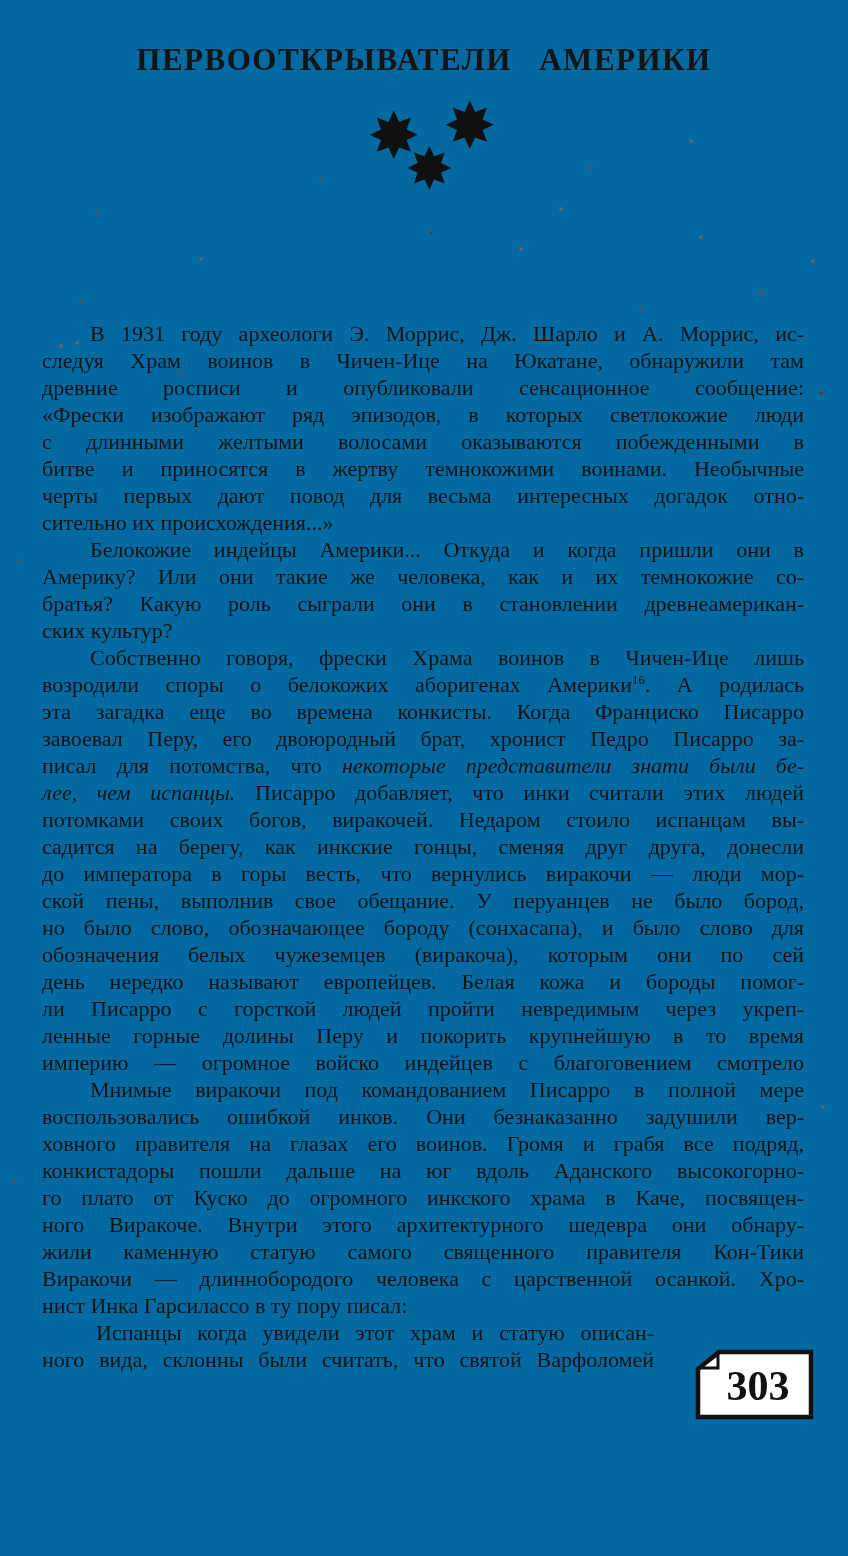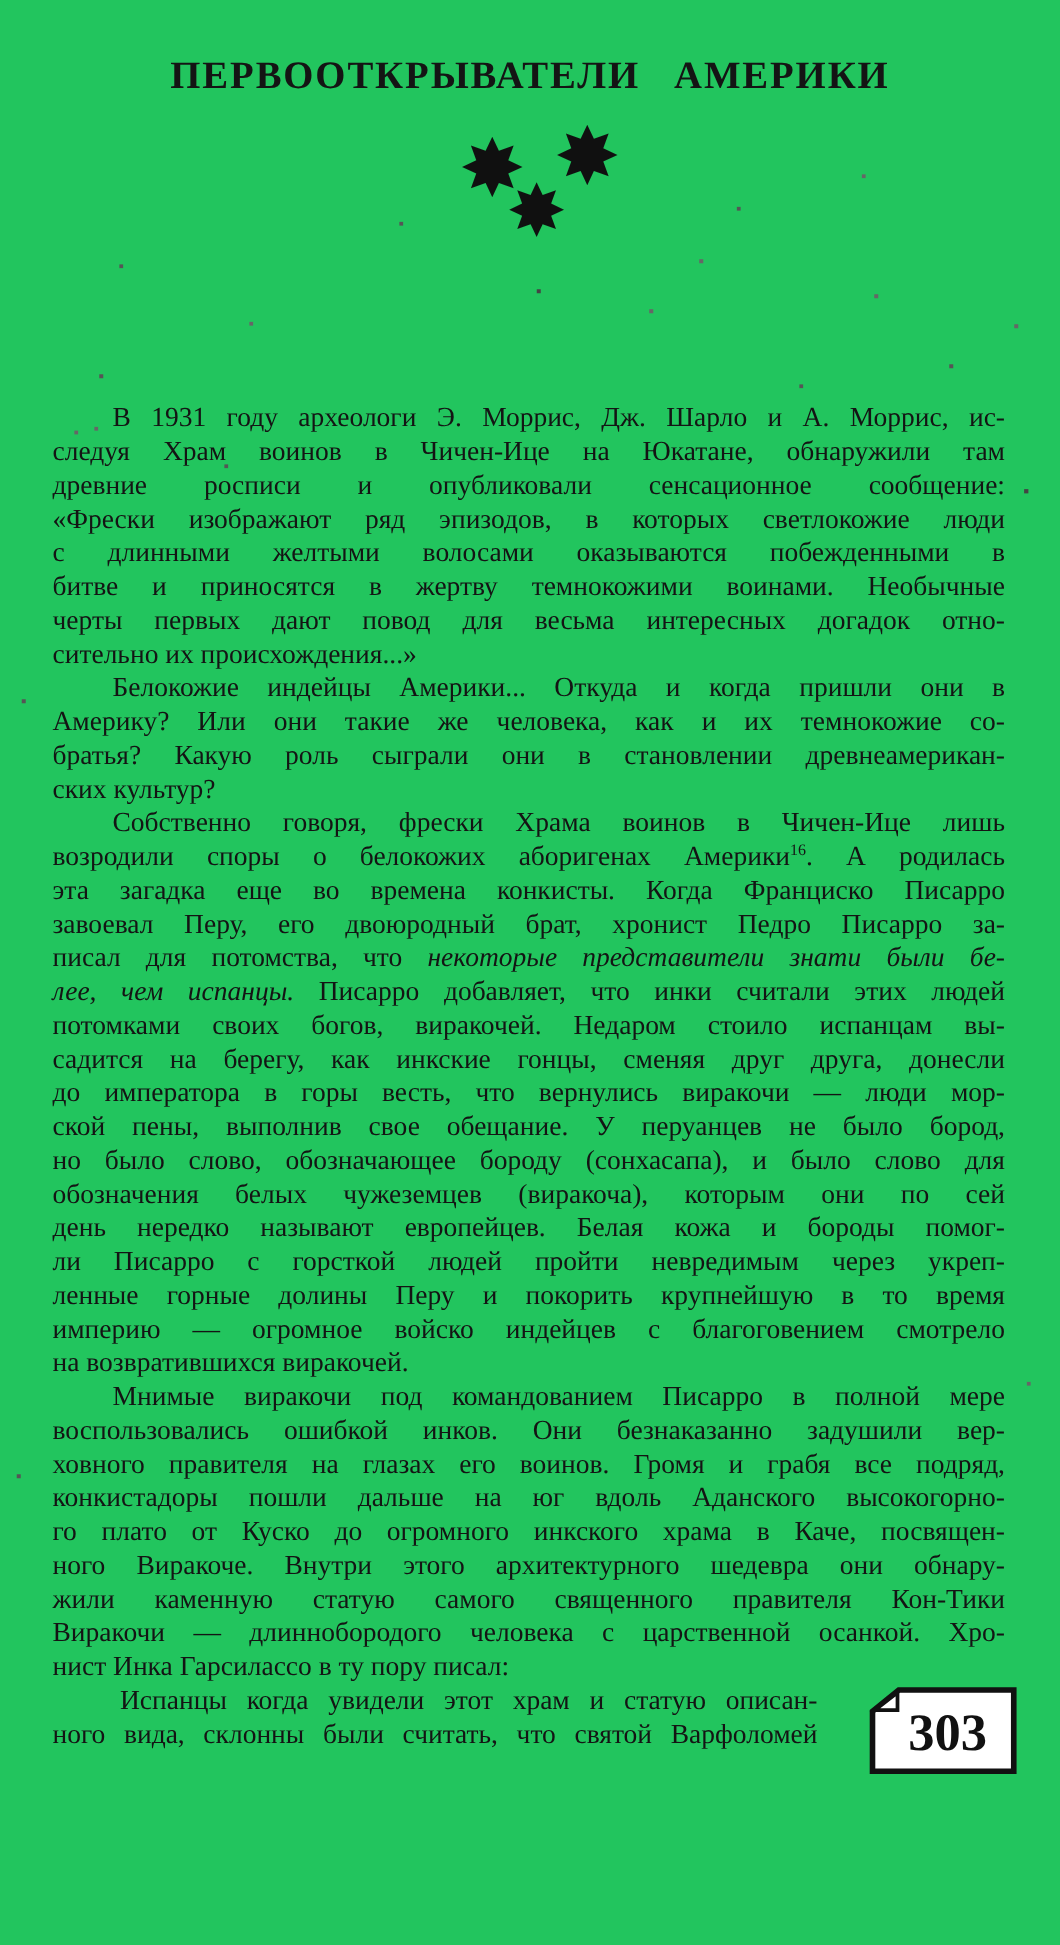--- a/index.html
+++ b/index.html
@@ -1,18 +1,18 @@
 <!DOCTYPE html>
 <html><head>
 <meta charset="utf-8">
 <style>
   html,body{margin:0;padding:0;background:#888;}
   .page{
     position:relative;width:848px;height:1556px;margin:0 auto;
-    background:#22c55e;color:#141414;overflow:hidden;
+    background:#0369a1;color:#141414;overflow:hidden;
     font-family:"Liberation Serif","DejaVu Serif",serif;
   }
   .title{
     position:absolute;top:42px;left:0;right:0;margin:0;
     text-align:center;font-size:31px;font-weight:bold;
     letter-spacing:1.5px;word-spacing:18px;
   }
   .ornament{position:absolute;top:94px;left:50%;transform:translateX(-50%);width:210px;height:130px;}
   .star{position:absolute;color:#101010;font-family:"DejaVu Sans",sans-serif;line-height:1;}
   .star.s1{left:48px;top:10px;font-size:64px;}
@@ -88,21 +88,20 @@
         <div class="line"><span>потомками своих богов, виракочей. Недаром стоило испанцам вы-</span></div>
         <div class="line"><span>садится на берегу, как инкские гонцы, сменяя друг друга, донесли</span></div>
         <div class="line"><span>до императора в горы весть, что вернулись виракочи — люди мор-</span></div>
         <div class="line"><span>ской пены, выполнив свое обещание. У перуанцев не было бород,</span></div>
         <div class="line"><span>но было слово, обозначающее бороду (сонхасапа), и было слово для</span></div>
         <div class="line"><span>обозначения белых чужеземцев (виракоча), которым они по сей</span></div>
         <div class="line"><span>день нередко называют европейцев. Белая кожа и бороды помог-</span></div>
         <div class="line"><span>ли Писарро с горсткой людей пройти невредимым через укреп-</span></div>
         <div class="line"><span>ленные горные долины Перу и покорить крупнейшую в то время</span></div>
         <div class="line"><span>империю — огромное войско индейцев с благоговением смотрело</span></div>
-        <div class="line last"><span>на возвратившихся виракочей.</span></div>
       </div>
       <div class="para">
         <div class="line first"><span>Мнимые виракочи под командованием Писарро в полной мере</span></div>
         <div class="line"><span>воспользовались ошибкой инков. Они безнаказанно задушили вер-</span></div>
         <div class="line"><span>ховного правителя на глазах его воинов. Громя и грабя все подряд,</span></div>
         <div class="line"><span>конкистадоры пошли дальше на юг вдоль Аданского высокогорно-</span></div>
         <div class="line"><span>го плато от Куско до огромного инкского храма в Каче, посвящен-</span></div>
         <div class="line"><span>ного Виракоче. Внутри этого архитектурного шедевра они обнару-</span></div>
         <div class="line"><span>жили каменную статую самого священного правителя Кон-Тики</span></div>
         <div class="line"><span>Виракочи — длиннобородого человека с царственной осанкой. Хро-</span></div>

